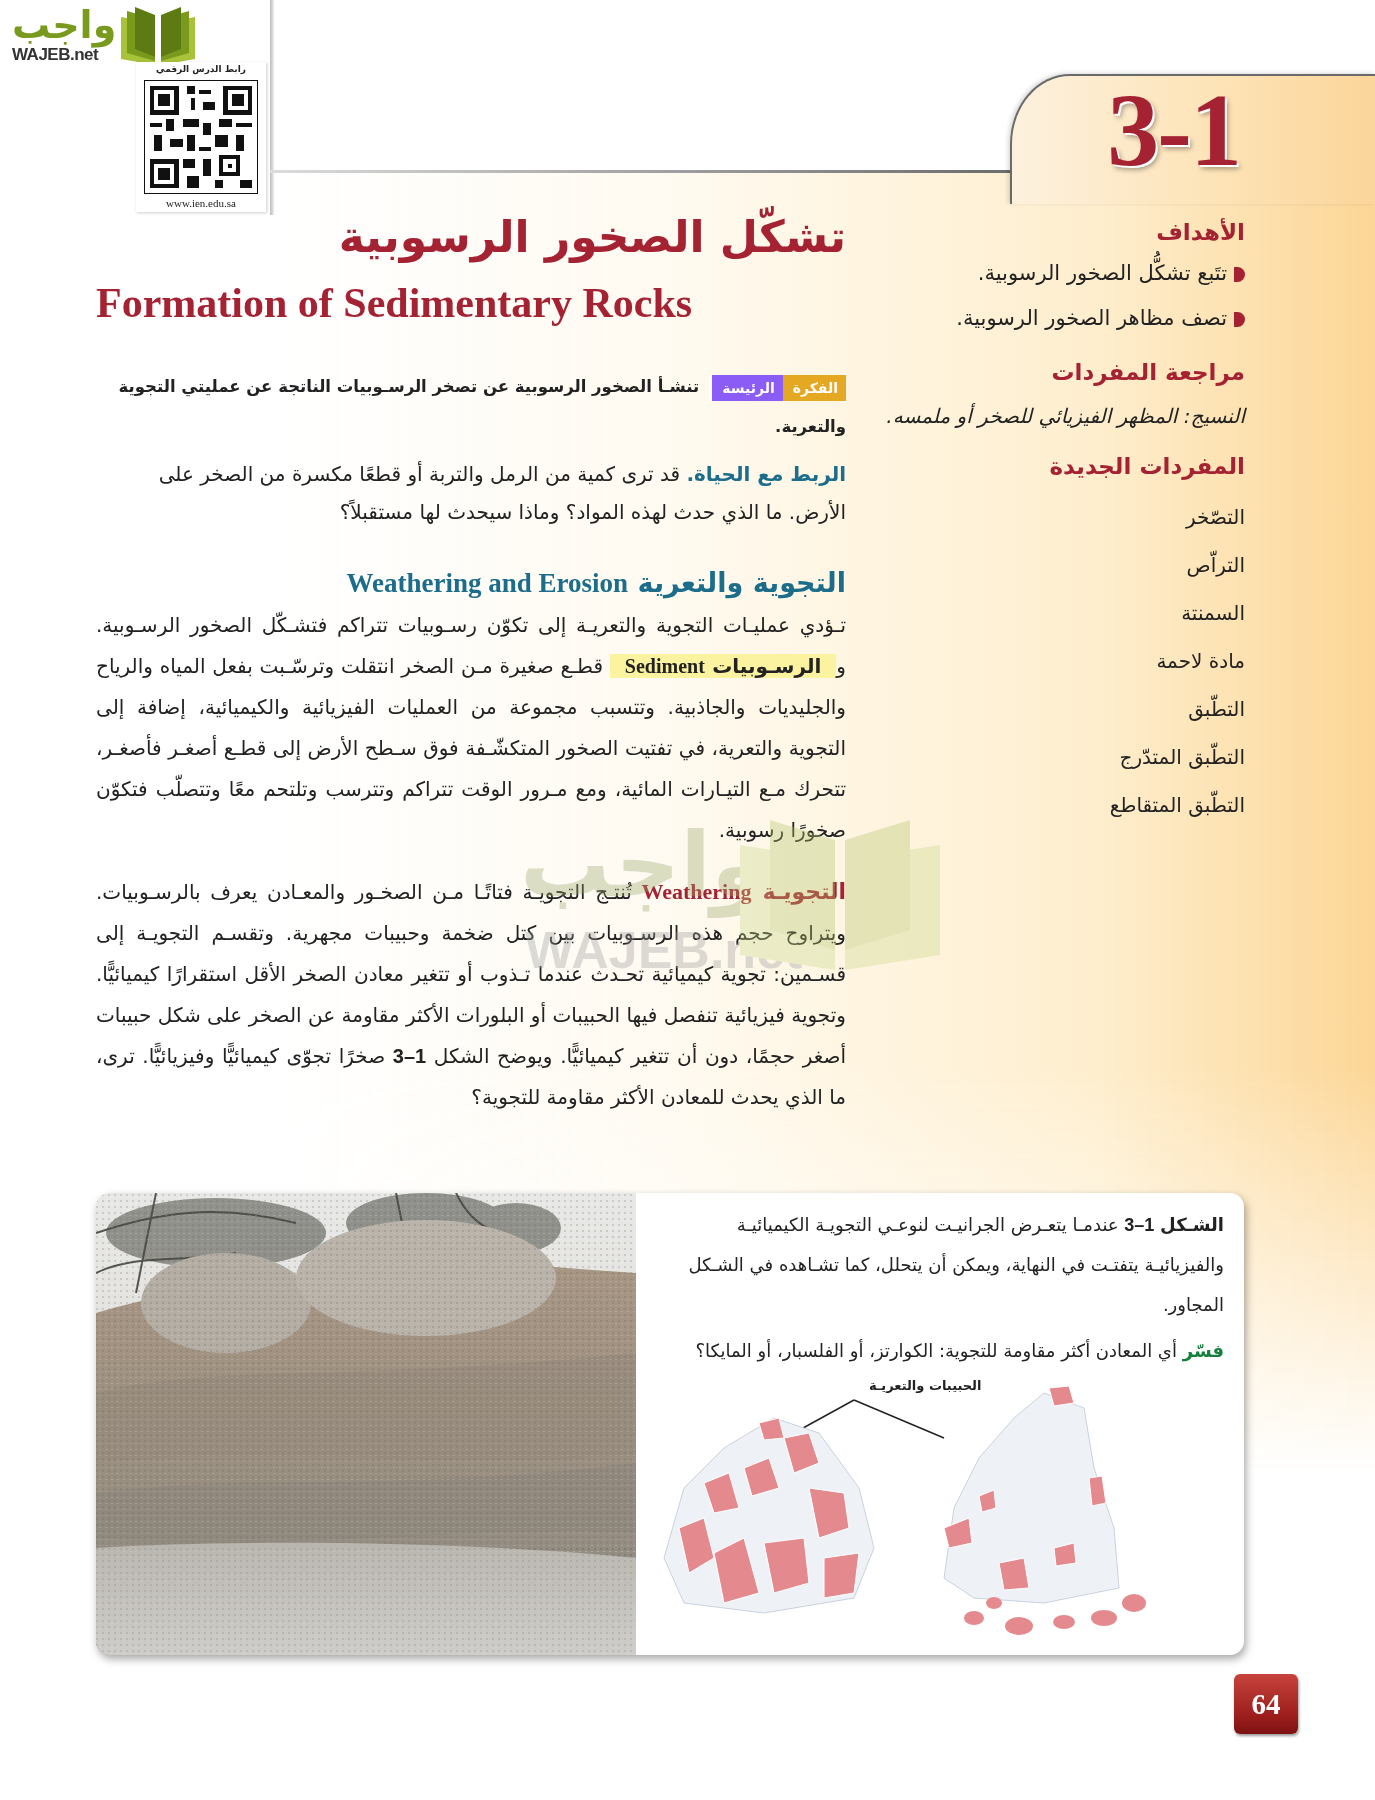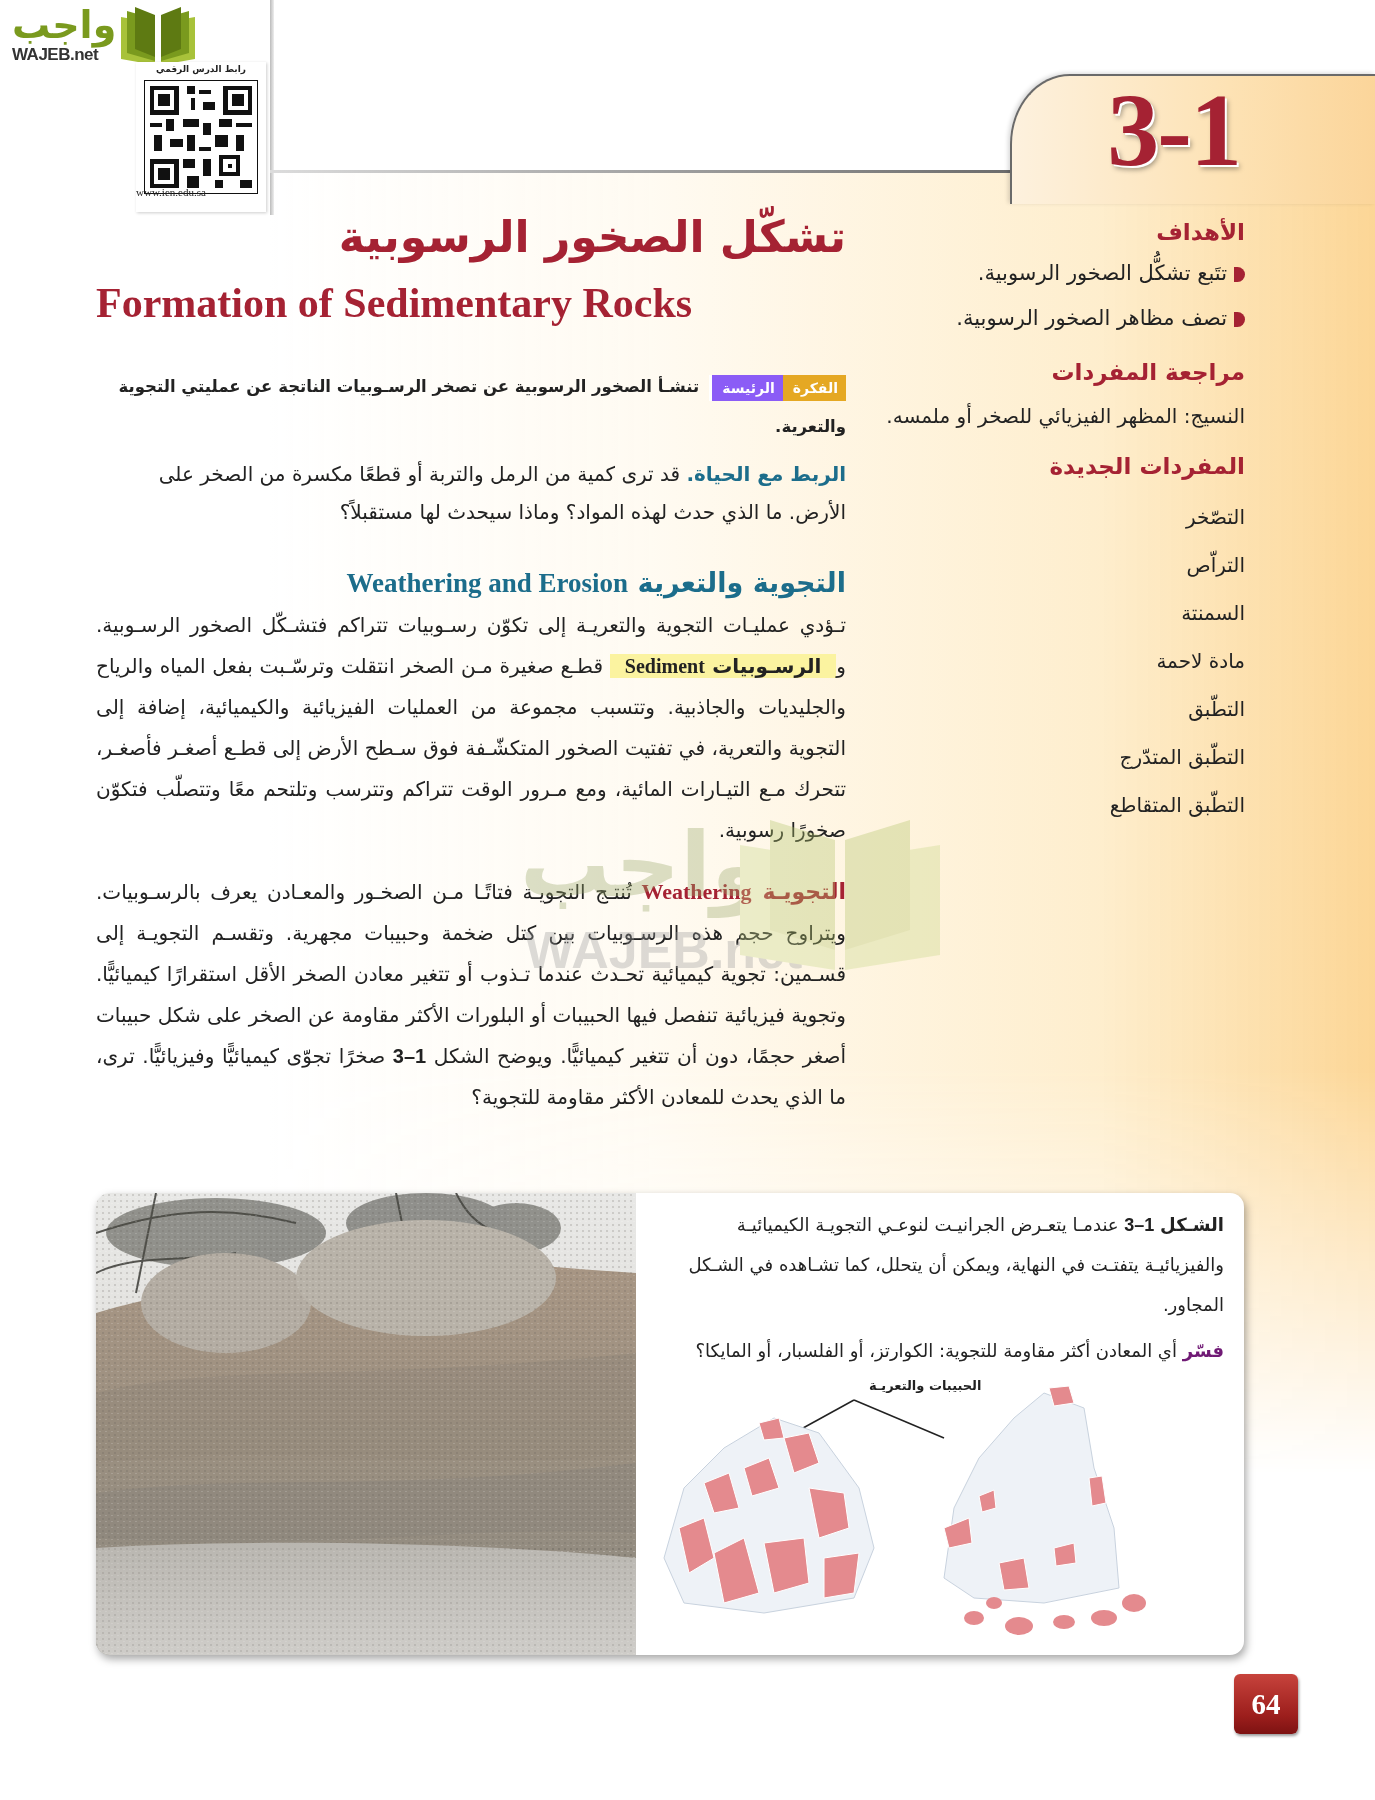--- a/index.html
+++ b/index.html
@@ -32,37 +32,37 @@
   }
 
   
   .logo { position: absolute; left: 12px; top: 5px; width: 180px; height: 62px; }
   .logo-ar { position: absolute; left: 0; top: 0; font-family: "DejaVu Sans", sans-serif; font-weight: bold; font-size: 38px; color: #7a9a1e; line-height: 40px; }
   .logo-en { position: absolute; left: 0; top: 40px; font-family: "Liberation Sans", sans-serif; font-weight: bold; font-size: 17px; color: #333; letter-spacing: -0.5px; }
   .logo-book { position: absolute; left: 105px; top: 2px; width: 82px; height: 60px; }
   .qr-box { position: absolute; left: 136px; top: 62px; width: 130px; height: 150px; background: #fff; box-shadow: 1px 1px 3px rgba(0,0,0,0.2); }
   .qr-caption { position: absolute; left: 0; top: 2px; width: 100%; text-align: center; font-size: 9px; font-weight: bold; direction: rtl; }
   .qr-code { position: absolute; left: 8px; top: 18px; width: 114px; height: 114px; border: 1.5px solid #111; padding: 5px; background: #fff; }
-  .qr-url { position: absolute; left: 0; bottom: 14px; width: 100%; font-family: "Liberation Serif", serif; font-size: 11px; }
+  .qr-url { position: absolute; left: 0; bottom: 3px; width: 100%; text-align: center; font-family: "Liberation Serif", serif; font-size: 11px; }
 
   
   .section-num {
     position: absolute; right: 135px; top: 78px;
     font-family: "Liberation Serif", serif; font-weight: bold; font-size: 104px; color: #a52233;
     line-height: 1; letter-spacing: -2px;
     text-shadow: 2px 2px 0 #fff, 3px 4px 5px rgba(0,0,0,0.35);
   }
 
   
   .sidebar { position: absolute; left: 880px; top: 215px; width: 365px; direction: rtl; text-align: right; }
   .side-heading { font-size: 23px; font-weight: bold; color: #a52233; line-height: 34px; }
   .obj-list { list-style: none; margin-top: 2px; }
   .obj-item { font-size: 21px; line-height: 45px; position: relative; padding-right: 18px; font-family: "DejaVu Sans", sans-serif; }
   .obj-bullet { position: absolute; right: 0; top: 16px; width: 11px; height: 15px; background: #a52233; border-radius: 0 8px 8px 0; }
-  .review-text { font-size: 20px; line-height: 38px; margin-top: 8px; }
+  .review-text { font-size: 20px; line-height: 38px; margin-top: 8px; font-style: italic; }
   .vocab-list { list-style: none; margin-top: 10px; }
   .vocab-item { font-size: 20px; line-height: 48px; }
 
   
   .main { position: absolute; left: 96px; top: 205px; width: 750px; direction: rtl; text-align: right; }
   .title-ar { font-size: 44px; font-weight: bold; color: #a52233; line-height: 64px; padding-right: 0; }
   .title-en { font-family: "Liberation Serif", serif; font-weight: bold; font-size: 42px; color: #a52233; direction: ltr; text-align: left; line-height: 60px; margin-top: 4px; }
 
   .main-idea { margin-top: 34px; font-size: 16.5px; font-weight: bold; line-height: 40px; }
   .badge { display: inline-flex; vertical-align: middle; height: 26px; margin-left: 10px; }
@@ -88,21 +88,21 @@
   .wm-en { position: absolute; left: 5px; top: 110px; font-family: "Liberation Sans", sans-serif; font-weight: bold; font-size: 52px; color: #9c9c9c; }
   .wm-book { position: absolute; left: 210px; top: 10px; width: 220px; height: 150px; }
 
   
   .figure { position: absolute; left: 96px; top: 1193px; width: 1148px; height: 462px; background: #fff; border-radius: 14px; box-shadow: 2px 4px 8px rgba(0,0,0,0.35); overflow: hidden; }
   .photo { position: absolute; left: 0; top: 0; width: 540px; height: 462px; overflow: hidden; }
   .caption { position: absolute; left: 560px; top: 12px; width: 568px; direction: rtl; text-align: right; font-size: 18px; line-height: 40px; }
   .caption .fig-label { font-weight: bold; }
   .caption .fig-num { font-family: "Liberation Sans", sans-serif; font-weight: bold; }
   .question { margin-top: 6px; }
-  .question .q-label { color: #701a75; font-weight: bold; }
+  .question .q-label { color: #15803d; font-weight: bold; }
   .illus { position: absolute; left: 548px; top: 185px; width: 600px; height: 270px; }
   .illus-label { position: absolute; left: 225px; top: 0; font-size: 13px; font-weight: bold; direction: rtl; }
 
   
   .page-num { position: absolute; left: 1234px; top: 1674px; width: 64px; height: 60px; background: linear-gradient(180deg, #c7433c, #9c1e1c 70%, #7d1212); border-radius: 6px; box-shadow: 1px 2px 3px rgba(0,0,0,0.4); color: #fff; font-family: "Liberation Serif", serif; font-weight: bold; font-size: 29px; text-align: center; line-height: 60px; }
 </style>
 </head>
 <body>
 
 <div class="bg-warm"></div>

